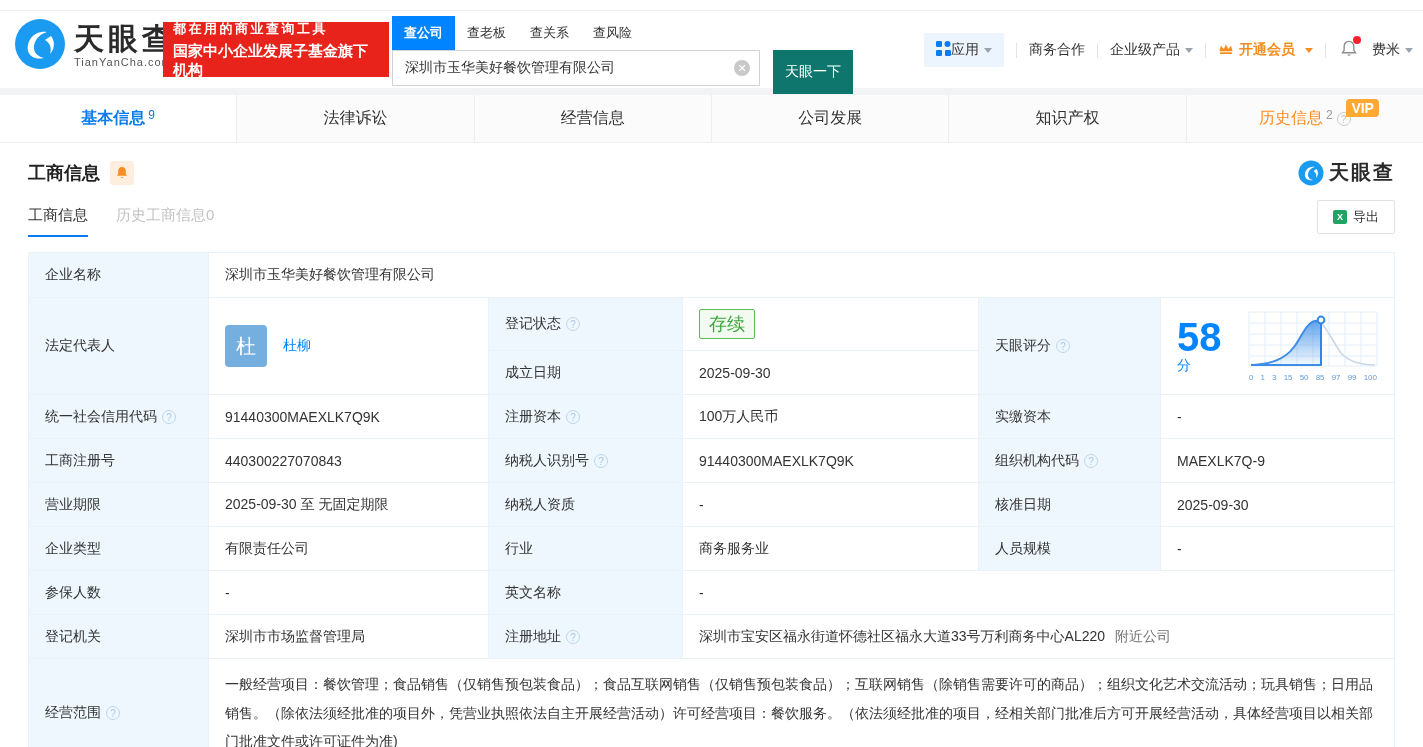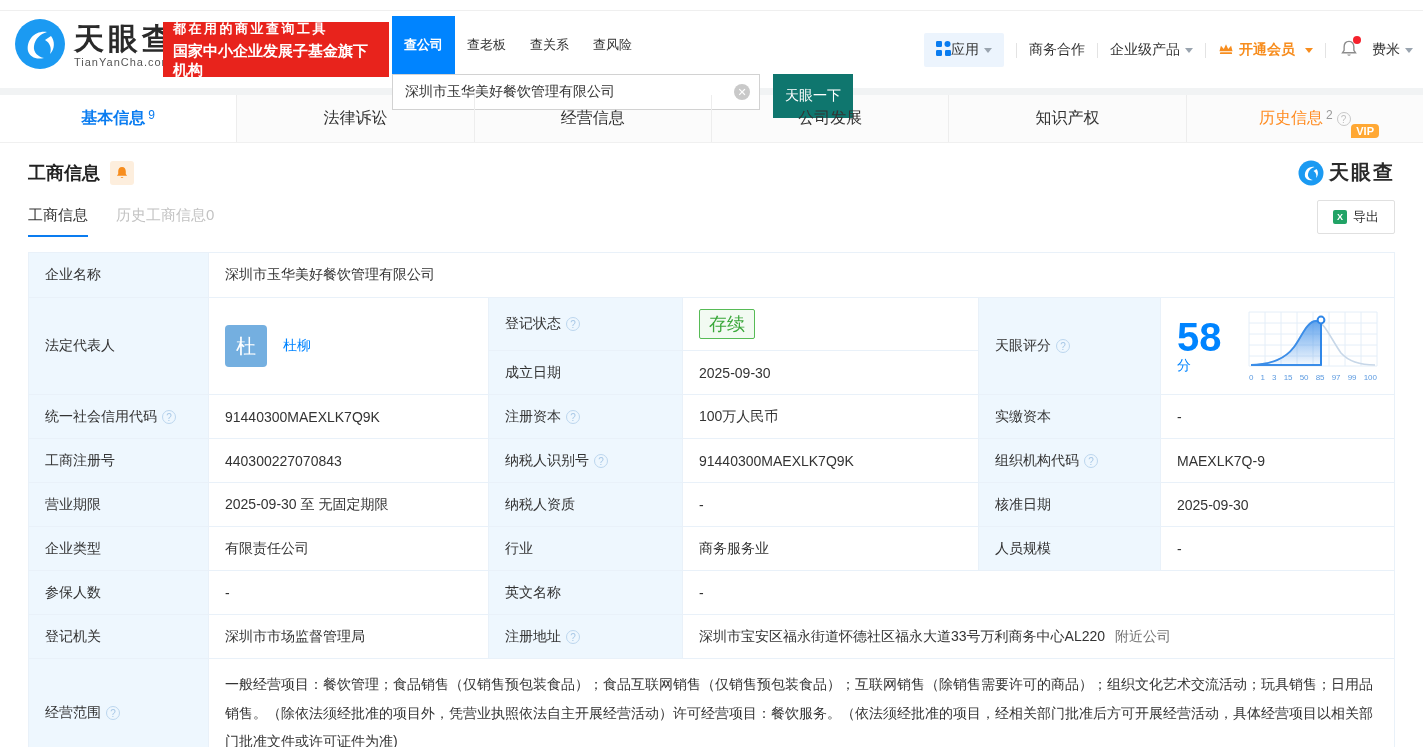--- a/index.html
+++ b/index.html
@@ -10,21 +10,21 @@
   .topline { height:11px; border-bottom:1px solid #efefef; }
   .header { position:relative; height:77px; background:#fff; }
   .logo { position:absolute; left:14px; top:7px; display:flex; align-items:center; gap:8px; }
   .logo-text .cn { font-size:30px; font-weight:bold; color:#2a2a2a; letter-spacing:4px; line-height:30px; }
   .logo-text .en { font-size:11px; color:#555; letter-spacing:1px; margin-top:2px; }
   .tagline { position:absolute; left:163px; top:11px; width:226px; height:55px; background:#e8231c; color:#fff; padding:7px 10px; display:flex; flex-direction:column; justify-content:center; }
   .tagline .l1 { font-size:13px; font-weight:bold; letter-spacing:2.5px; }
   .tagline .l2 { font-size:15px; font-weight:bold; margin-top:4px; }
   .search { position:absolute; left:392px; top:5px; }
   .search-tabs { display:flex; align-items:flex-end; gap:0; }
-  .search-tab { font-size:13px; color:#333; padding:20px 12px; cursor:pointer; }
+  .search-tab { font-size:13px; color:#333; padding:8px 12px; cursor:pointer; }
   .search-tab.active { background:#0084ff; color:#fff; font-weight:bold; }
   .search-row { display:flex; margin-top:0; }
   .search-box { position:relative; width:368px; }
   .search-box input { width:368px; height:36px; border:1px solid #d2d2d2; font-size:14px; color:#333; padding:0 34px 0 12px; outline:none; font-family:inherit; }
   .clear-ic { position:absolute; right:10px; top:10px; width:16px; height:16px; border-radius:50%; background:#c9c9c9; color:#fff; font-size:11px; line-height:16px; text-align:center; cursor:pointer; }
   .search-btn { width:80px; height:44px; margin-left:13px; background:#0f766e; color:#fff; border:none; font-size:14px; cursor:pointer; font-family:inherit; }
   .topmenu { position:absolute; right:10px; top:22px; display:flex; align-items:center; font-size:14px; color:#333; }
   .tm-sep { width:1px; height:15px; background:#e3e3e3; margin:0 12px; }
   .apps-btn { display:flex; align-items:center; gap:0; background:#ecf4fd; padding:8px 12px; border-radius:2px; cursor:pointer; }
   .caret { display:inline-block; width:0; height:0; border-left:4px solid transparent; border-right:4px solid transparent; border-top:5px solid #9aa4af; margin-left:5px; }
@@ -37,21 +37,21 @@
   
   .gray-strip { height:7px; background:#f1f3f4; }
   .navtabs { display:flex; height:48px; background:#fbfbfb; border-bottom:1px solid #f0f0f0; }
   .navtab { flex:1; display:flex; align-items:center; justify-content:center; font-size:16px; color:#333; border-right:1px solid #ededed; cursor:pointer; position:relative; }
   .navtab:last-child { border-right:none; }
   .navtab.active { background:#fff; color:#0a7cf0; font-weight:bold; }
   .navtab .cnt { font-size:12px; margin-left:3px; position:relative; top:-4px; font-weight:normal; }
   .navtab.active .cnt { color:#0a7cf0; }
   .navtab.history { color:#ff8a1e; }
   .navtab.history .cnt { color:#999; }
-  .vip-badge { position:absolute; top:4px; right:44px; background:#ffa834; color:#fff; font-size:11px; font-weight:bold; padding:1px 5px; border-radius:4px 4px 4px 0;margin-top:25px; }
+  .vip-badge { position:absolute; top:4px; right:44px; background:#ffa834; color:#fff; font-size:14px; font-weight:bold; padding:1px 5px; border-radius:4px 4px 4px 0; }
   .q-gray { display:inline-block; width:14px; height:14px; border-radius:50%; border:1px solid #c9c9c9; color:#c0c0c0; font-size:10px; line-height:13px; text-align:center; margin-left:4px; }
 
   
   .section-head { display:flex; align-items:center; padding:16px 28px 0 28px; }
   .section-title { font-size:18px; font-weight:bold; color:#222; }
   .bell-badge { width:24px; height:24px; background:#fdeedd; border-radius:3px; display:flex; align-items:center; justify-content:center; margin-left:10px; cursor:pointer; }
   .watermark { margin-left:auto; display:flex; align-items:center; gap:5px; }
   .watermark .wm-text { font-size:20px; font-weight:bold; color:#2a2a2a; letter-spacing:2px; }
   .subtab-row { display:flex; align-items:center; padding:14px 28px 0 28px; }
   .subtab { font-size:15px; color:#333; padding-bottom:10px; border-bottom:2px solid transparent; cursor:pointer; }

